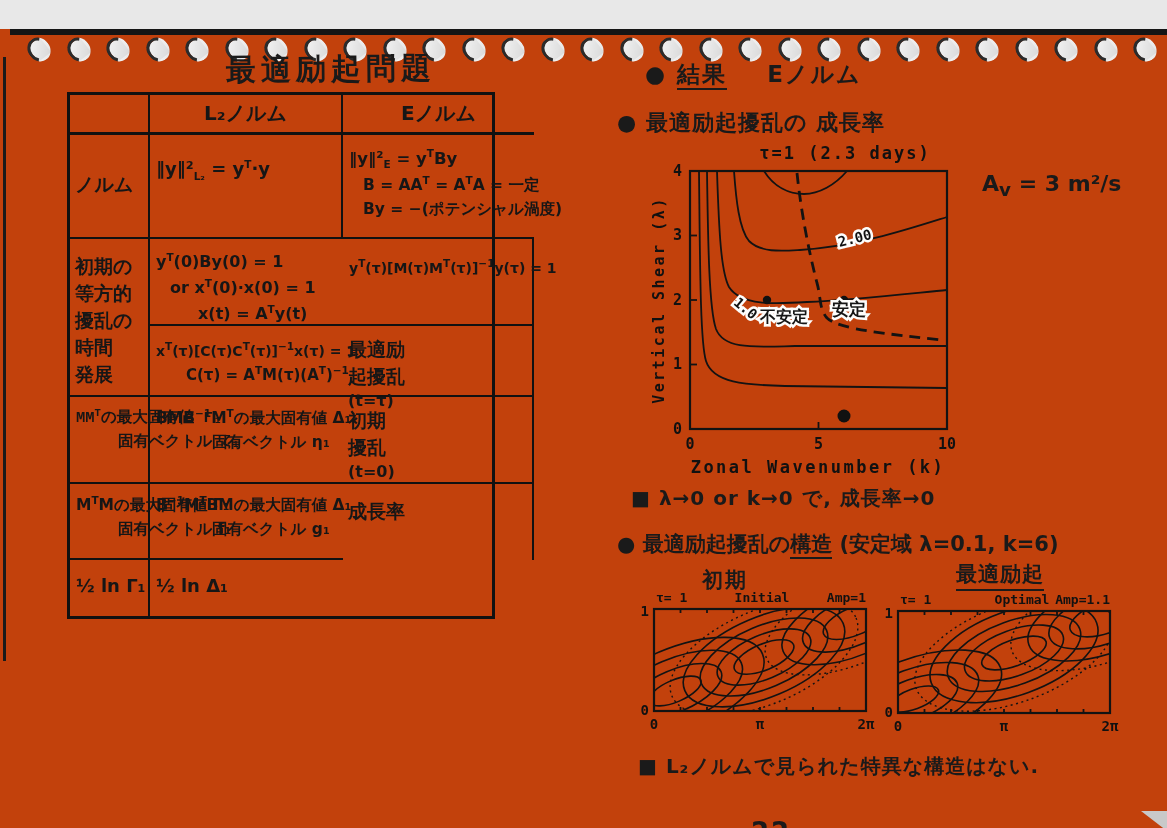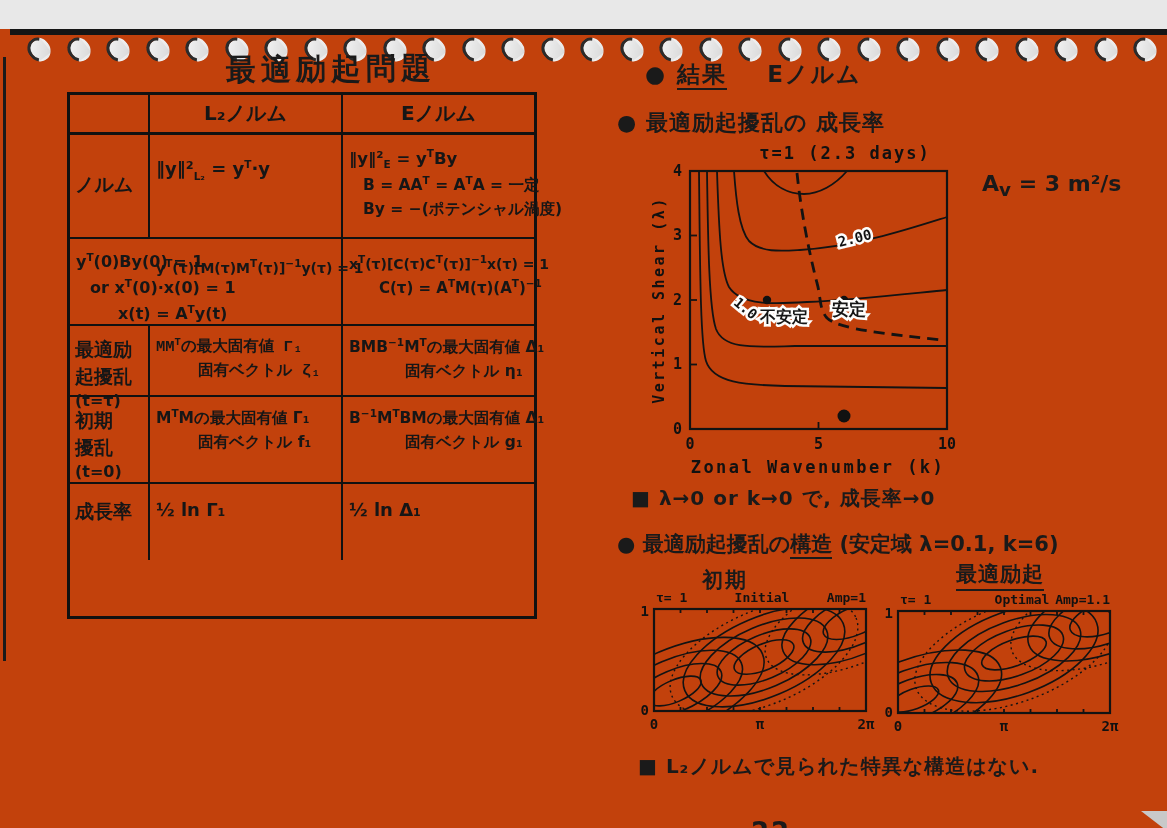--- a/index.html
+++ b/index.html
@@ -7,21 +7,21 @@
         font-family:"DejaVu Sans",sans-serif;color:#161616;margin-top:29px;}
   .hand{font-family:"DejaVu Sans",sans-serif;font-weight:bold;color:#1a1a1a;}
   .topbar{position:absolute;left:10px;top:0;width:1157px;height:6px;background:#151515;}
   .leftline{position:absolute;left:3px;top:28px;width:3px;height:604px;background:#1a1a1a;}
   #holes{position:absolute;left:0;top:8px;width:100%;height:26px;}
   .hole{position:absolute;top:0;width:16px;height:19px;border-radius:50%;
         border:3px solid #2b2b2b;border-right-color:transparent;border-bottom-color:transparent;
         transform:rotate(-38deg);background:linear-gradient(135deg,#f4f4f4,#d9d9d9);}
   .title{position:absolute;left:226px;top:20px;font-size:30px;letter-spacing:5px;transform:rotate(-0.6deg);}
   
-  #table{position:absolute;left:67px;top:63px;width:470px;height:527px;box-sizing:border-box;
+  #table{position:absolute;left:67px;top:63px;width:428px;height:527px;box-sizing:border-box;
          border:3px solid #111;display:grid;grid-template-columns:80px 193px 191px;
          grid-template-rows:40px 104px 87px 71px 87px 76px 56px;}
   .cell{border-right:2px solid #111;border-bottom:2px solid #111;box-sizing:border-box;
         padding:4px 6px;overflow:visible;}
   .lastcol{border-right:none;}
   .lastrow{border-bottom:none;}
   .hdr{border-bottom:3px solid #111;display:flex;align-items:center;justify-content:center;
        font-size:20px;font-weight:bold;}
   .labelcell{font-size:19px;font-weight:bold;line-height:1.42;padding-top:10px;padding-left:5px;}
   .f{font-weight:bold;font-size:16.5px;line-height:1.55;white-space:nowrap;}
@@ -100,20 +100,27 @@
     <div class="cell hdr lastcol">Eノルム</div>
 
     <div class="cell labelcell" style="padding-top:36px;">ノルム</div>
     <div class="cell f" style="font-size:18px;padding-top:20px;">‖y‖²<sub>L₂</sub> = y<sup>T</sup>·y</div>
     <div class="cell f lastcol" style="padding-top:10px;">
       <div>‖y‖²<sub>E</sub> = y<sup>T</sup>By</div>
       <div class="ind1 small" style="font-size:15.5px;">B = AA<sup>T</sup> = A<sup>T</sup>A = 一定</div>
       <div class="ind1 small" style="font-size:15.5px;">By = −(ポテンシャル渦度)</div>
     </div>
 
+    <div class="cell labelcell" style="grid-row:3/5;padding-top:14px;">
+      <div>初期の</div>
+      <div>等方的</div>
+      <div>擾乱の</div>
+      <div>時間</div>
+      <div>発展</div>
+    </div>
     <div class="cell f lastcol" style="padding-top:10px;font-size:16px;">
       <div>y<sup>T</sup>(0)By(0) = 1</div>
       <div class="ind1">or  x<sup>T</sup>(0)·x(0) = 1</div>
       <div class="ind2">x(t) = A<sup>T</sup>y(t)</div>
     </div>
     <div class="cell f small" style="padding-top:16px;">y<sup>T</sup>(τ)[M(τ)M<sup>T</sup>(τ)]<sup>−1</sup>y(τ) = 1</div>
     <div class="cell f small lastcol" style="padding-top:12px;">
       <div>x<sup>T</sup>(τ)[C(τ)C<sup>T</sup>(τ)]<sup>−1</sup>x(τ) = 1</div>
       <div class="ind1" style="font-size:15px;margin-left:30px;">C(τ) = A<sup>T</sup>M(τ)(A<sup>T</sup>)<sup>−1</sup></div>
     </div>

